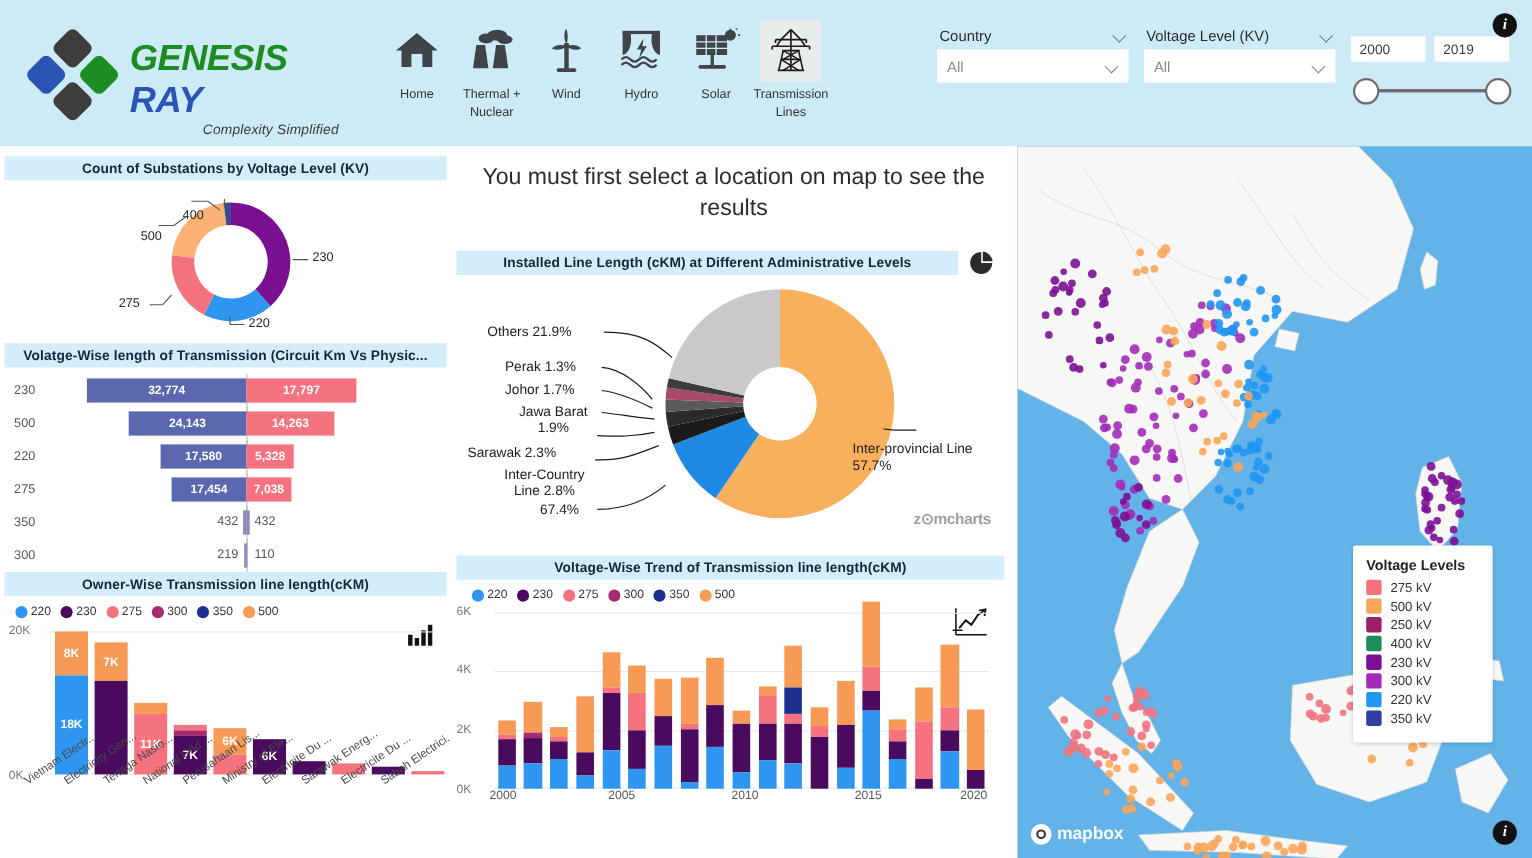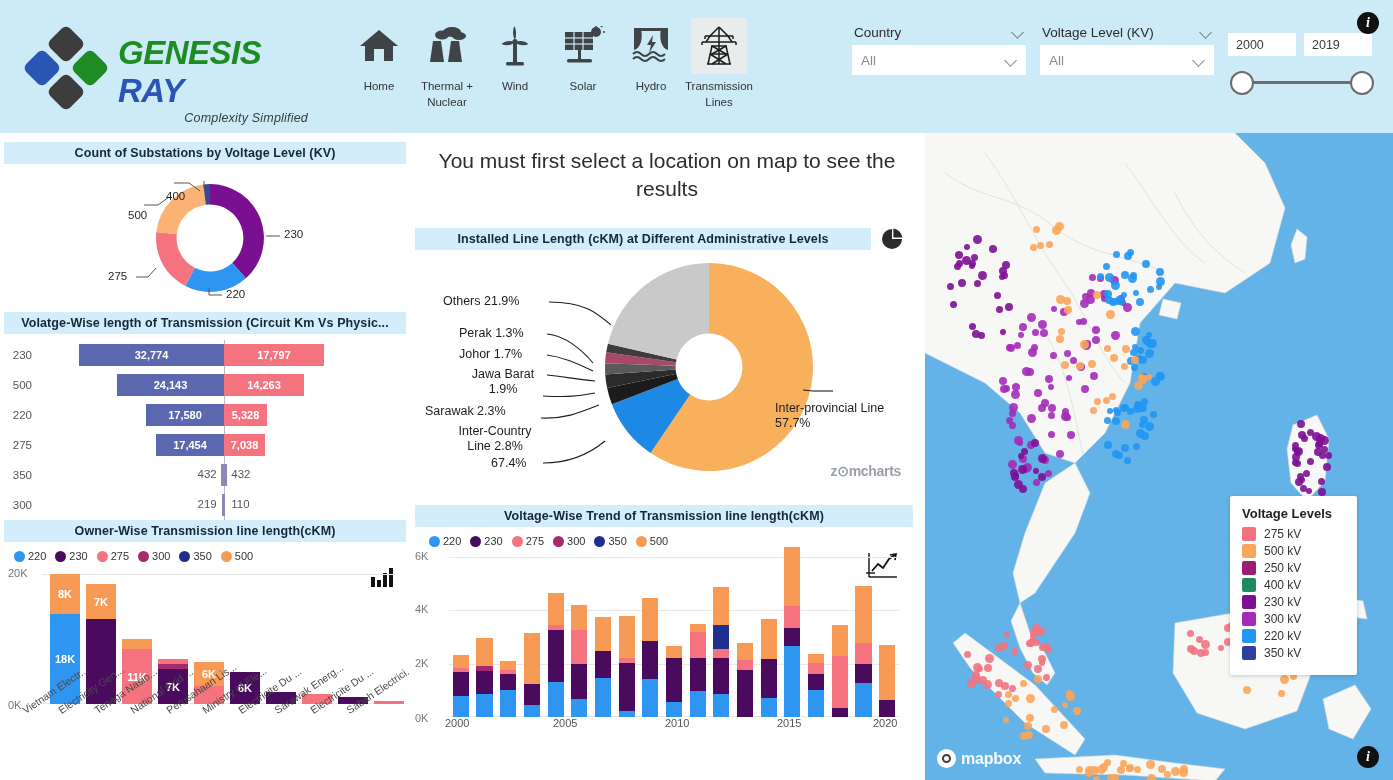--- a/index.html
+++ b/index.html
@@ -233,20 +233,36 @@
           <svg width="40" height="42" viewBox="0 0 40 42">
             <rect x="18" y="16" width="4" height="22" fill="#3f4448"></rect>
             <rect x="11" y="37" width="18" height="3.5" rx="1.6" fill="#3f4448"></rect>
             <path d="M20 15 C17.5 11 17.5 5 19.5 1 C21.5 5 21.5 11 20 15 Z" fill="#3f4448"></path>
             <path d="M19 17 C15 15 10 16 6.5 19 C10.5 21 15.5 20.5 19 18 Z" fill="#3f4448"></path>
             <path d="M21 17 C25 15 30 16 33.5 19 C29.5 21 24.5 20.5 21 18 Z" fill="#3f4448"></path>
             <circle cx="20" cy="16.5" r="2.6" fill="#3f4448"></circle>
           </svg>
         </div>
         <div class="nav-label">Wind</div>
+      </div>
+
+      <div class="nav-item">
+        <div class="nav-icon-box">
+          <svg width="44" height="40" viewBox="0 0 44 40">
+            <path d="M5 3 L5 24 C12 22 14 12 12 3 Z" fill="#3f4448"></path>
+            <path d="M39 3 L39 24 C32 22 30 12 32 3 Z" fill="#3f4448"></path>
+            <rect x="5" y="2" width="34" height="3" fill="#3f4448"></rect>
+            <path d="M24 9 L18 19 L22 19 L20 27 L27 16 L23 16 Z" fill="#3f4448"></path>
+            <g stroke="#3f4448" stroke-width="2" fill="none">
+              <path d="M4 28 q4 -4 8 0 q4 4 8 0 q4 -4 8 0 q4 4 8 0"></path>
+              <path d="M4 33 q4 -4 8 0 q4 4 8 0 q4 -4 8 0 q4 4 8 0"></path>
+            </g>
+          </svg>
+        </div>
+        <div class="nav-label">Hydro</div>
       </div>
 
       <div class="nav-item">
         <div class="nav-icon-box">
           <svg width="44" height="40" viewBox="0 0 44 40">
             <circle cx="35" cy="6" r="5" fill="#3f4448"></circle>
             <g stroke="#3f4448" stroke-width="1.6">
               <line x1="35" y1="-1" x2="35" y2="1"></line>
                 <line x1="42" y1="6" x2="44" y2="6"></line>
               <line x1="40" y1="1" x2="41.6" y2="-0.6"></line>
@@ -256,36 +272,20 @@
               <line x1="13" y1="6" x2="13" y2="24"></line>
                 <line x1="22" y1="6" x2="22" y2="24"></line>
               <line x1="4" y1="12" x2="32" y2="12"></line>
                 <line x1="4" y1="18" x2="32" y2="18"></line>
             </g>
             <rect x="17" y="24" width="3" height="10" fill="#3f4448"></rect>
             <rect x="6" y="33" width="25" height="3.5" rx="1.6" fill="#3f4448"></rect>
           </svg>
         </div>
         <div class="nav-label">Solar</div>
-      </div>
-
-      <div class="nav-item">
-        <div class="nav-icon-box">
-          <svg width="44" height="40" viewBox="0 0 44 40">
-            <path d="M5 3 L5 24 C12 22 14 12 12 3 Z" fill="#3f4448"></path>
-            <path d="M39 3 L39 24 C32 22 30 12 32 3 Z" fill="#3f4448"></path>
-            <rect x="5" y="2" width="34" height="3" fill="#3f4448"></rect>
-            <path d="M24 9 L18 19 L22 19 L20 27 L27 16 L23 16 Z" fill="#3f4448"></path>
-            <g stroke="#3f4448" stroke-width="2" fill="none">
-              <path d="M4 28 q4 -4 8 0 q4 4 8 0 q4 -4 8 0 q4 4 8 0"></path>
-              <path d="M4 33 q4 -4 8 0 q4 4 8 0 q4 -4 8 0 q4 4 8 0"></path>
-            </g>
-          </svg>
-        </div>
-        <div class="nav-label">Hydro</div>
       </div>
 
       <div class="nav-item selected">
         <div class="nav-icon-box">
           <svg width="46" height="44" viewBox="0 0 46 44">
             <g stroke="#1b1b1b" stroke-width="1.5" fill="none">
               <path d="M23 3 L23 40"></path>
               <path d="M9 12 L37 12"></path>
                 <path d="M6 18 L40 18"></path>
               <path d="M23 3 L14 12 L10 18"></path>

